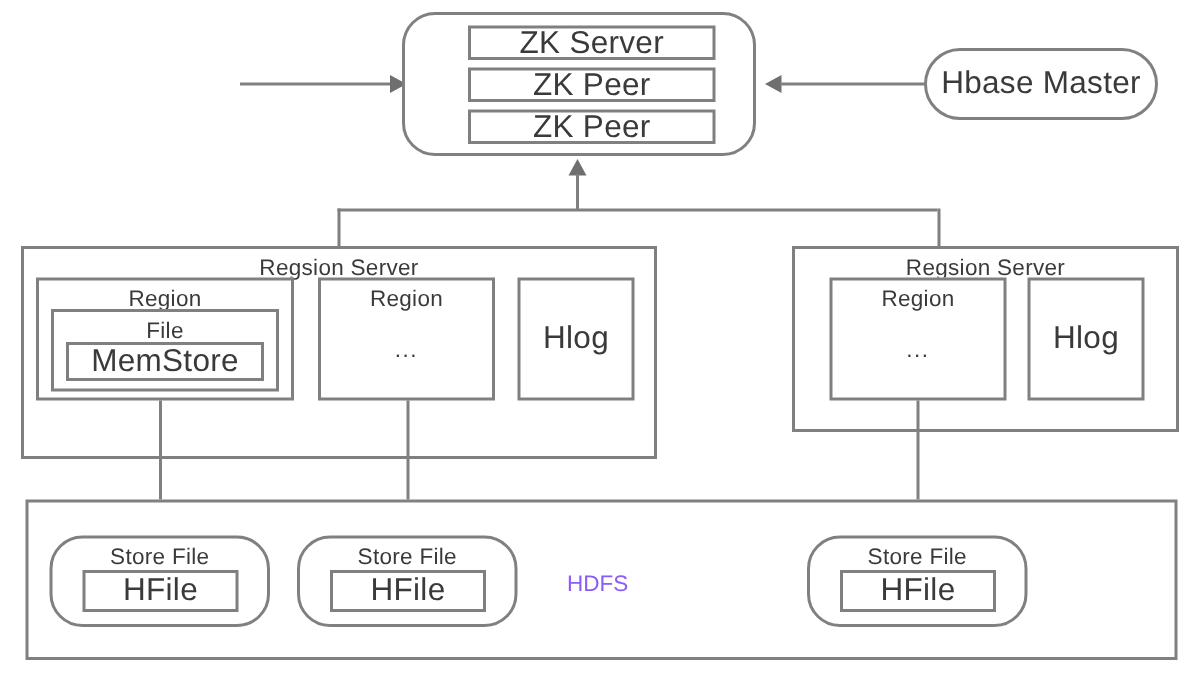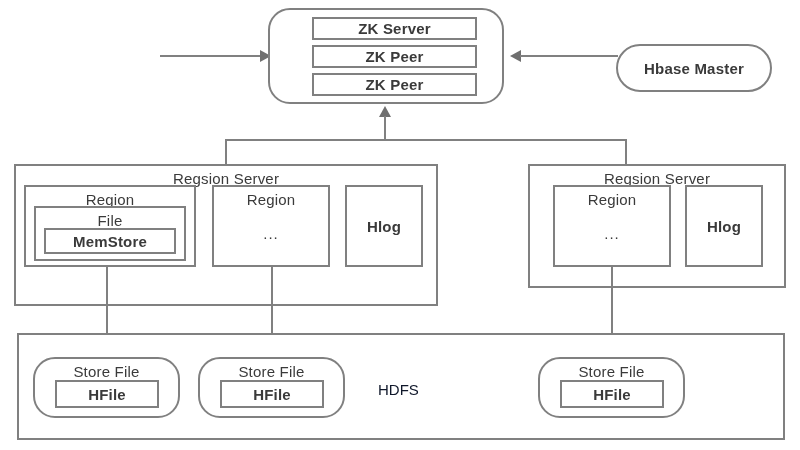--- a/index.html
+++ b/index.html
@@ -40,28 +40,27 @@
     color: #3a3a3a;
   }
   
   .label-center {
     position: absolute;
     inset: 0;
     display: flex;
     align-items: center;
     justify-content: center;
     text-align: left;
-    font-size: 15px;
-    color: #3a3a3a;
-    font-weight: bold;
+    font-size: 21px;
+    color: #3a3a3a;
   }
   .label-free {
     position: absolute;
     font-size: 15px;
-    color: #0f172a;
+    color: #8b5cf6;
     white-space: nowrap;
   }
   
   .hline {
     position: absolute;
     height: 0;
     border-top: 2px solid #808080;
   }
   .vline {
     position: absolute;
@@ -120,21 +119,21 @@
   <div class="node" style="left:312px; top:45px; width:165px; height:23px;">
     <div class="label-center">ZK Peer</div>
   </div>
   <div class="node" style="left:312px; top:73px; width:165px; height:23px;">
     <div class="label-center">ZK Peer</div>
   </div>
 
   <div class="arrow-left" style="left:510px; top:50px;"></div>
   <div class="hline" style="left:520px; top:55px; width:98px;"></div>
 
-  <div class="node pill" style="left:616px; top:32px; width:156px; height:48px;margin-top:12px;">
+  <div class="node pill" style="left:616px; top:32px; width:156px; height:48px;">
     <div class="label-center">Hbase Master</div>
   </div>
 
   <div class="arrow-up" style="left:379px; top:106px;"></div>
   <div class="vline" style="left:384px; top:116px; height:24px;"></div>
   <div class="hline" style="left:225px; top:139px; width:400px;"></div>
   <div class="vline" style="left:225px; top:139px; height:26px;"></div>
   <div class="vline" style="left:625px; top:139px; height:26px;"></div>
 
   <div class="node" style="left:14px; top:164px; width:424px; height:142px;">

